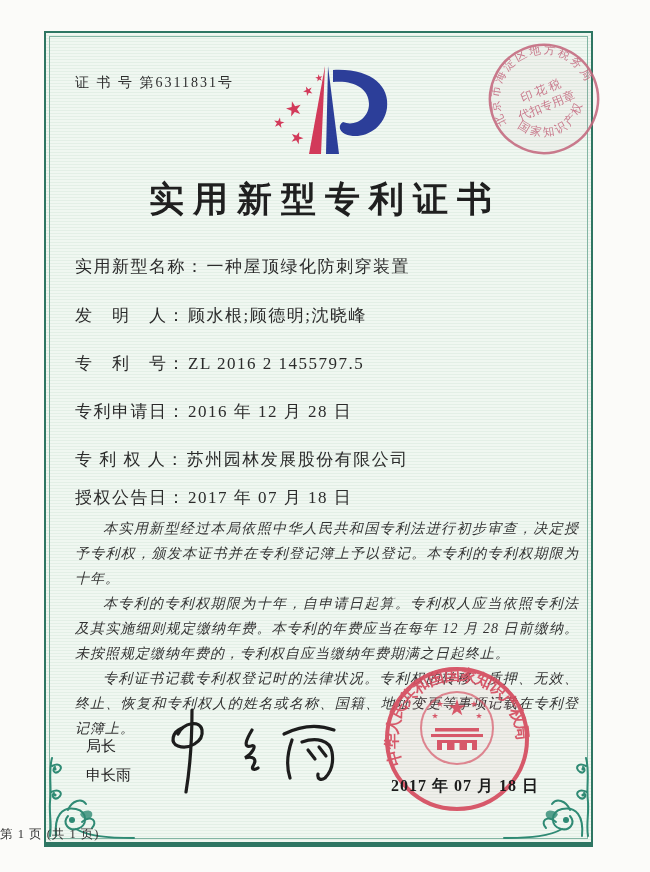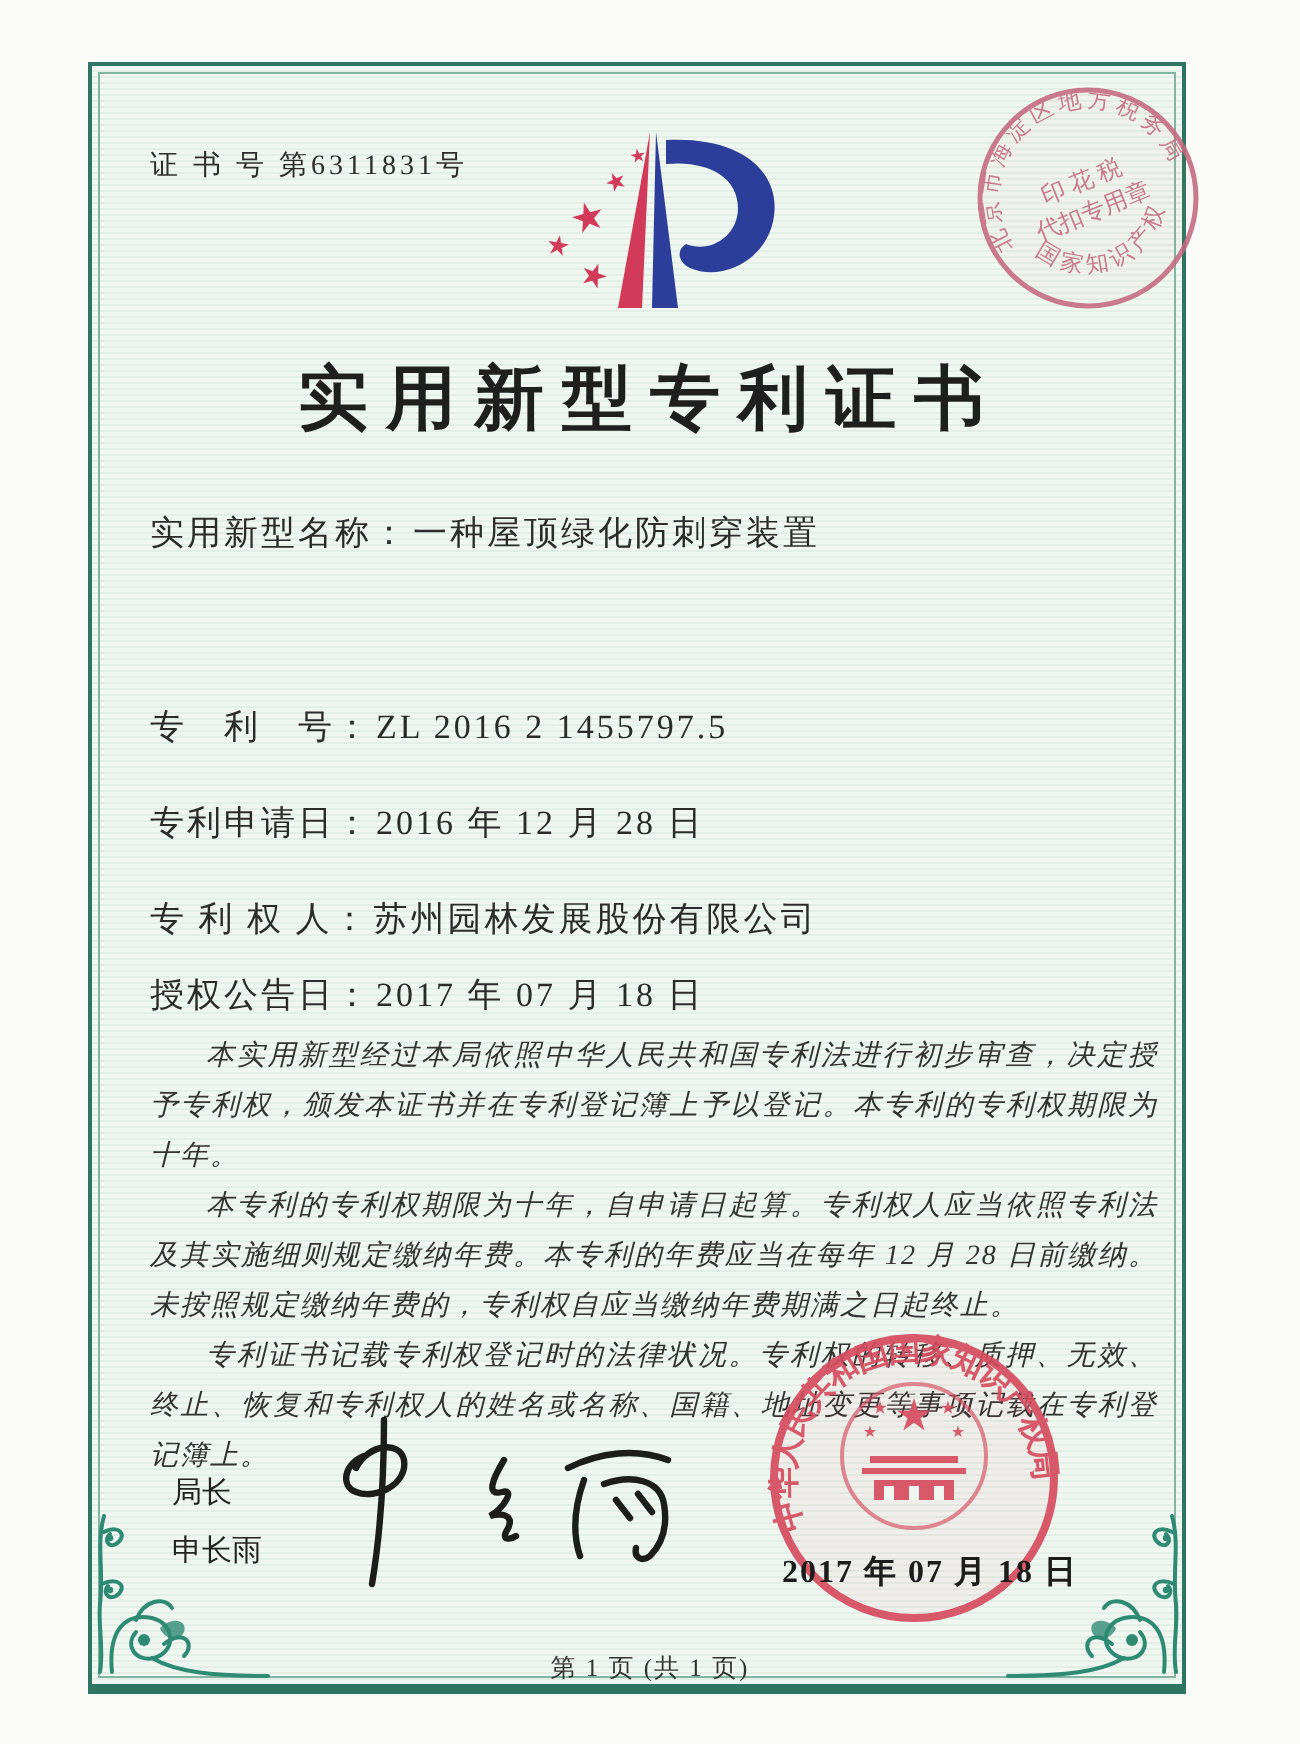--- a/index.html
+++ b/index.html
@@ -46,21 +46,21 @@
   
   .signer-title{position:absolute;left:86px;top:737px;font-size:15px;color:#222;font-family:Liberation Sans, sans-serif;}
   .signer-name{position:absolute;left:86px;top:766px;font-size:15px;color:#222;font-family:"Liberation Sans","DejaVu Sans",sans-serif;}
   .signature{position:absolute;left:148px;top:700px;width:205px;height:98px;}
   .office-seal{position:absolute;left:380px;top:662px;width:154px;height:154px;opacity:.92;}
   .issue-date{
     position:absolute;left:391px;top:776px;
     font-size:16px;font-weight:700;color:#1c1c1c;letter-spacing:1px;
   }
   .page-footer{
-    position:absolute;left:0;top:826px;width:650px;text-align:center;
+    position:absolute;left:0;top:826px;width:650px;
     font-size:12.5px;color:#333;letter-spacing:1px;
   }
   .flourish{position:absolute;width:92px;height:92px;}
   .flourish.bl{left:46px;top:752px;}
   .flourish.br{left:500px;top:752px;transform:scaleX(-1);}
   .seal-arc-text{font-size:16px;letter-spacing:2px;}
   .stamp-arc-text{font-size:11.5px;}
 </style>
 </head>
 <body>
@@ -98,20 +98,23 @@
       <textPath href="#taxBottom">国家知识产权局</textPath>
     </text>
     <text x="61" y="56" text-anchor="middle" font-size="12" fill="#c4697f">印 花 税</text>
     <text x="61" y="72" text-anchor="middle" font-size="12" fill="#c4697f">代扣专用章</text>
   </svg>
 
   <div class="cert-title">实用新型专利证书</div>
 
   <div class="field" style="top:255px">
     <span class="flabel">实用新型名称：</span><span class="fvalue">一种屋顶绿化防刺穿装置</span>
+  </div>
+  <div class="field" style="top:304px">
+    <span class="flabel">发　明　人：</span><span class="fvalue">顾水根;顾德明;沈晓峰</span>
   </div>
   <div class="field" style="top:352px">
     <span class="flabel">专　利　号：</span><span class="fvalue">ZL 2016 2 1455797.5</span>
   </div>
   <div class="field" style="top:400px">
     <span class="flabel">专利申请日：</span><span class="fvalue">2016 年 12 月 28 日</span>
   </div>
   <div class="field" style="top:448px">
     <span class="flabel">专 利 权 人：</span><span class="fvalue">苏州园林发展股份有限公司</span>
   </div>

